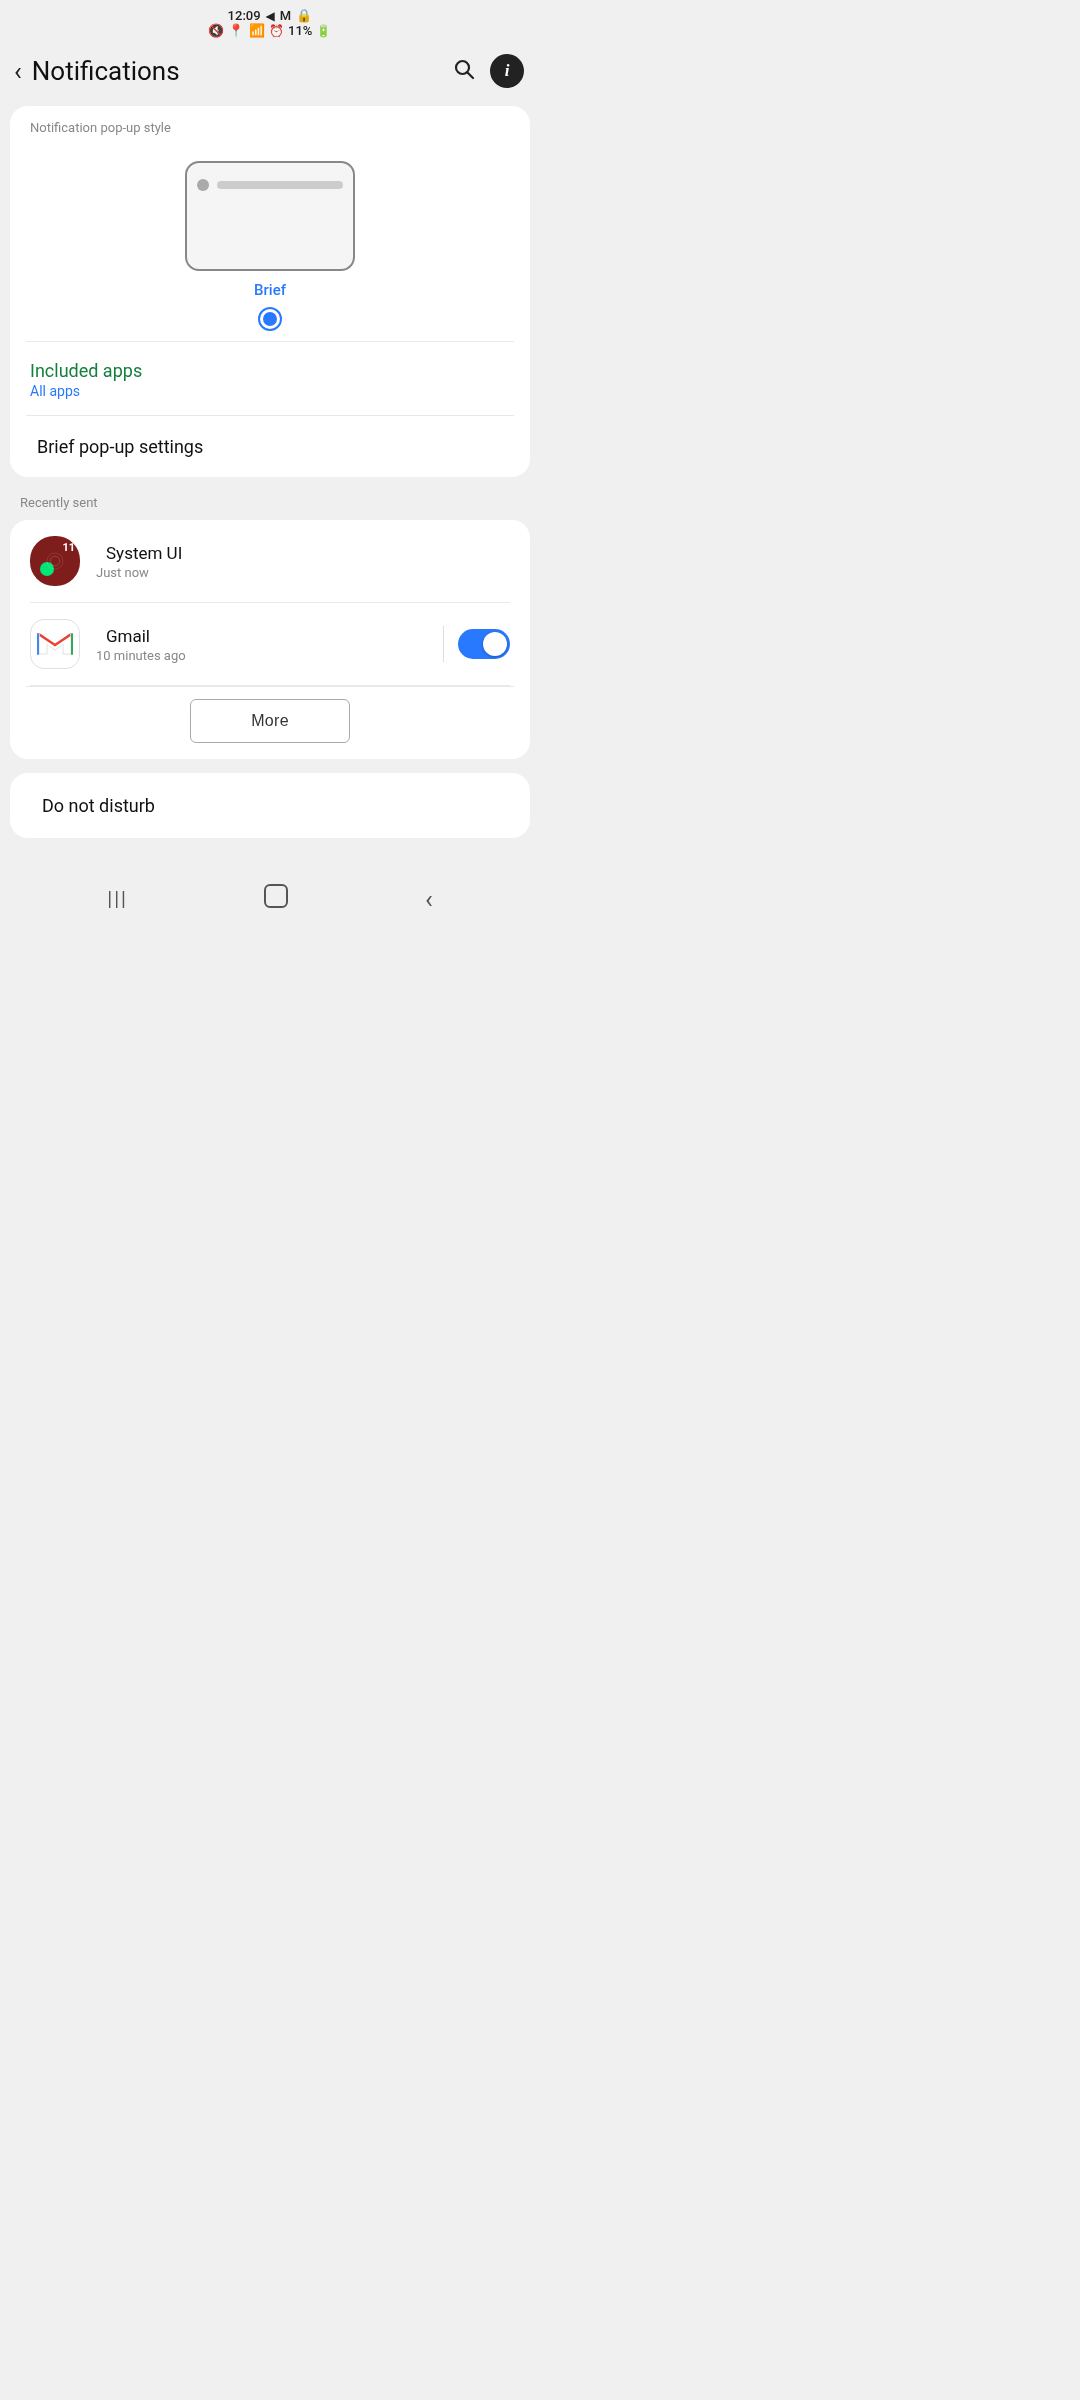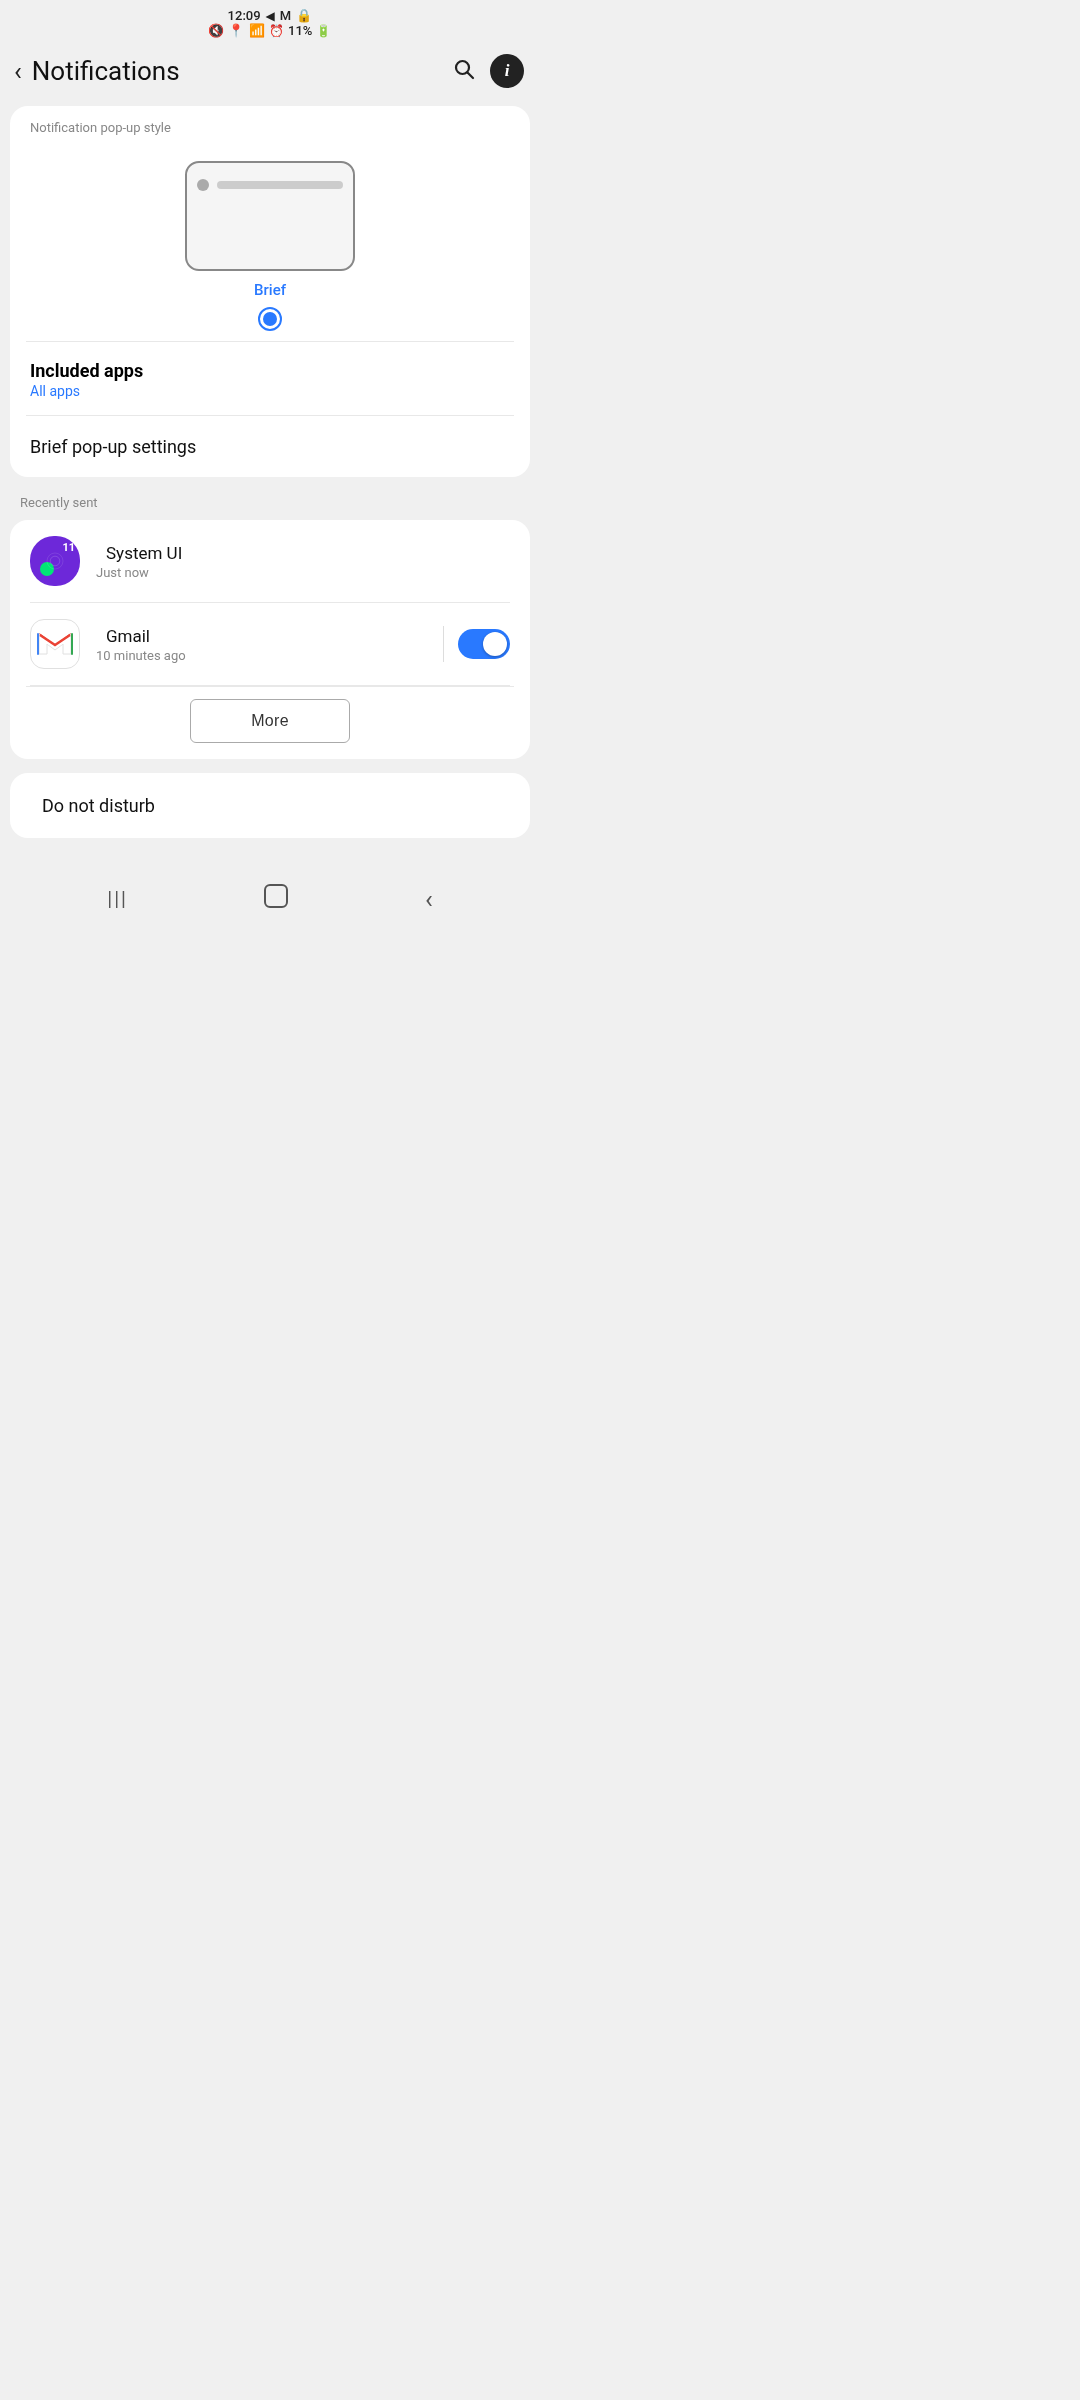--- a/index.html
+++ b/index.html
@@ -171,33 +171,34 @@
       margin: 0 16px;
     }
 
     
     .setting-row {
       padding: 18px 20px 16px 20px;
       cursor: pointer;
     }
     .setting-row-title {
       font-size: 18px;
-      font-weight: 700;
-      color: #000000;
+      font-weight: 400;
+      color: #15803d;
     }
     .setting-row-sub {
       font-size: 14px;
       color: #2979ff;
       margin-top: 2px;
     }
 
     
     .setting-row-plain {
       padding: 20px 20px;
       cursor: pointer;
+      margin-left: 7px;
     }
     .setting-row-plain-title {
       font-size: 18px;
       font-weight: 400;
       color: #111;
     }
 
     
     .app-list-item {
       display: flex;
@@ -278,21 +279,21 @@
       font-size: 22px;
       color: #555;
       cursor: pointer;
       padding: 6px 18px;
     }
 
     
     .sysui-icon {
       width: 50px; height: 50px;
       border-radius: 24px;
-      background: #6d28d9;
+      background: #7f1d1d;
       display: flex; align-items: center; justify-content: center;
       position: relative;
     }
     .sysui-dot {
       width: 14px; height: 14px;
       border-radius: 50%;
       background: #00e676;
       position: absolute;
       left: 10px; bottom: 10px;
     }

